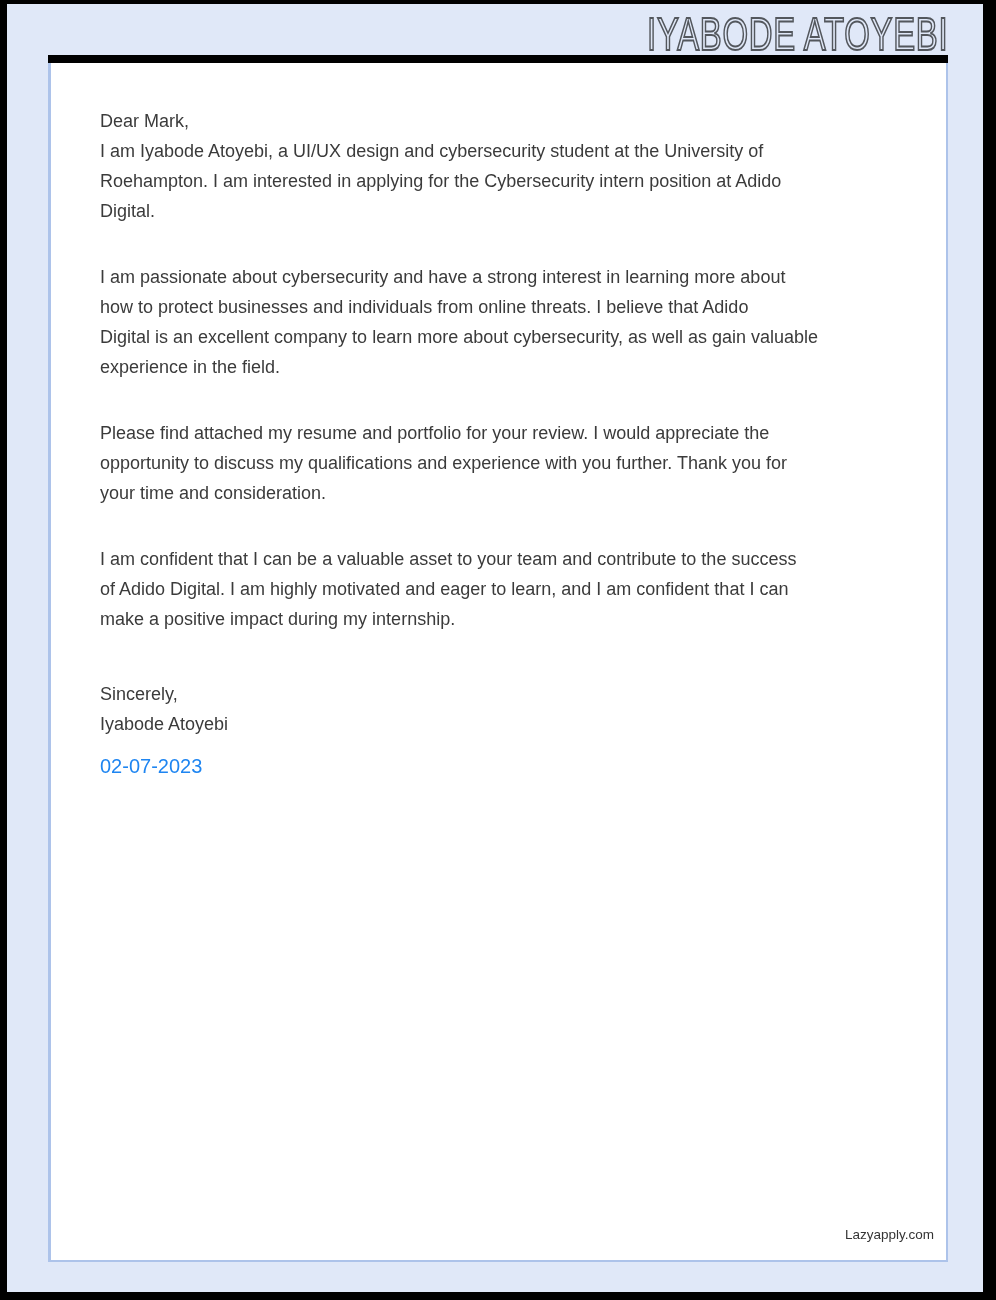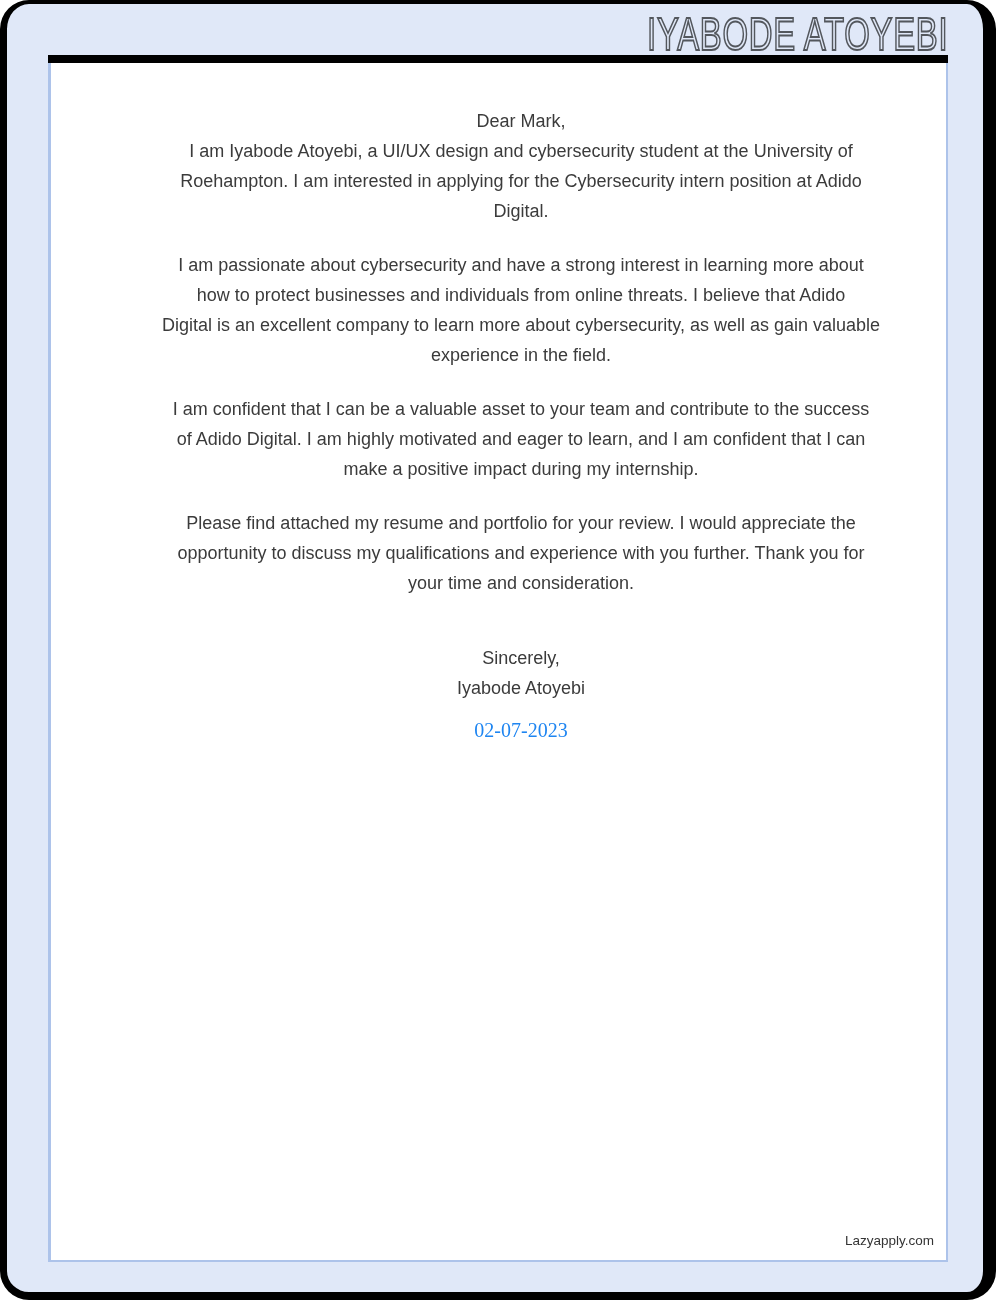--- a/index.html
+++ b/index.html
@@ -10,21 +10,20 @@
   }
   .page {
     position: relative;
     width: 996px;
     height: 1300px;
     background: var(--color-page_background, #e0e8f8);
     border-style: solid;
     border-color: var(--color-frame, #000000);
     border-width: 4px 13px 8px 7px; 
     overflow: hidden;
-    border-radius: 29px;
   }
   
   .header-title {
     position: absolute;
     top: 8px;
     right: 35px;
     font-size: 47px;
     line-height: 44px;
     font-weight: 400;
     letter-spacing: 1px;
@@ -48,46 +47,44 @@
   }
   .letter-sheet {
     position: relative;
     width: 100%;
     height: 1199px;
     background: #ffffff;
     border-left: 3px solid var(--color-sheet_border, #adc3ea);
     border-right: 2px solid var(--color-sheet_border, #adc3ea);
     border-bottom: 2px solid var(--color-sheet_border, #adc3ea);
     padding: 43px 4px 0 49px;
-    text-align: center;
   }
   .letter-sheet p {
     font-size: 18px;
     line-height: 30px;
     color: var(--color-body_text, #3b3b3b);
     white-space: pre-line;
     max-width: 844px;
   }
   .greeting   { margin-top: 0; }
   .para-1     { }
-  .para       { margin-top: 24px; }
+  .para       { margin-top: 36px; }
   .signoff    { margin-top: 45px; }
   .date {
     margin-top: 12px;
     font-size: 20px;
     line-height: 30px;
     color: var(--color-date, #1e85f1);
     display: inline-block;
     cursor: pointer;
-    font-family: Liberation Serif, serif;
   }
   .watermark {
     position: absolute;
     right: 12px;
-    bottom: 11px;
+    bottom: 17px;
     font-size: 13.5px;
     line-height: 16px;
     color: #343434;
     cursor: pointer;
   }
 </style>
 </head>
 <body>
 
 <div class="page">
@@ -102,27 +99,27 @@
 
       <p class="para-1">I am Iyabode Atoyebi, a UI/UX design and cybersecurity student at the University of
 Roehampton. I am interested in applying for the Cybersecurity intern position at Adido
 Digital.</p>
 
       <p class="para">I am passionate about cybersecurity and have a strong interest in learning more about
 how to protect businesses and individuals from online threats. I believe that Adido
 Digital is an excellent company to learn more about cybersecurity, as well as gain valuable
 experience in the field.</p>
 
+      <p class="para">Please find attached my resume and portfolio for your review. I would appreciate the
+opportunity to discuss my qualifications and experience with you further. Thank you for
+your time and consideration.</p>
+
       <p class="para">I am confident that I can be a valuable asset to your team and contribute to the success
 of Adido Digital. I am highly motivated and eager to learn, and I am confident that I can
 make a positive impact during my internship.</p>
-
-      <p class="para">Please find attached my resume and portfolio for your review. I would appreciate the
-opportunity to discuss my qualifications and experience with you further. Thank you for
-your time and consideration.</p>
 
       <p class="signoff">Sincerely,
 Iyabode Atoyebi</p>
 
       <div>
         <span class="date">02-07-2023</span>
       </div>
 
       <div class="watermark">Lazyapply.com</div>
     </div>

